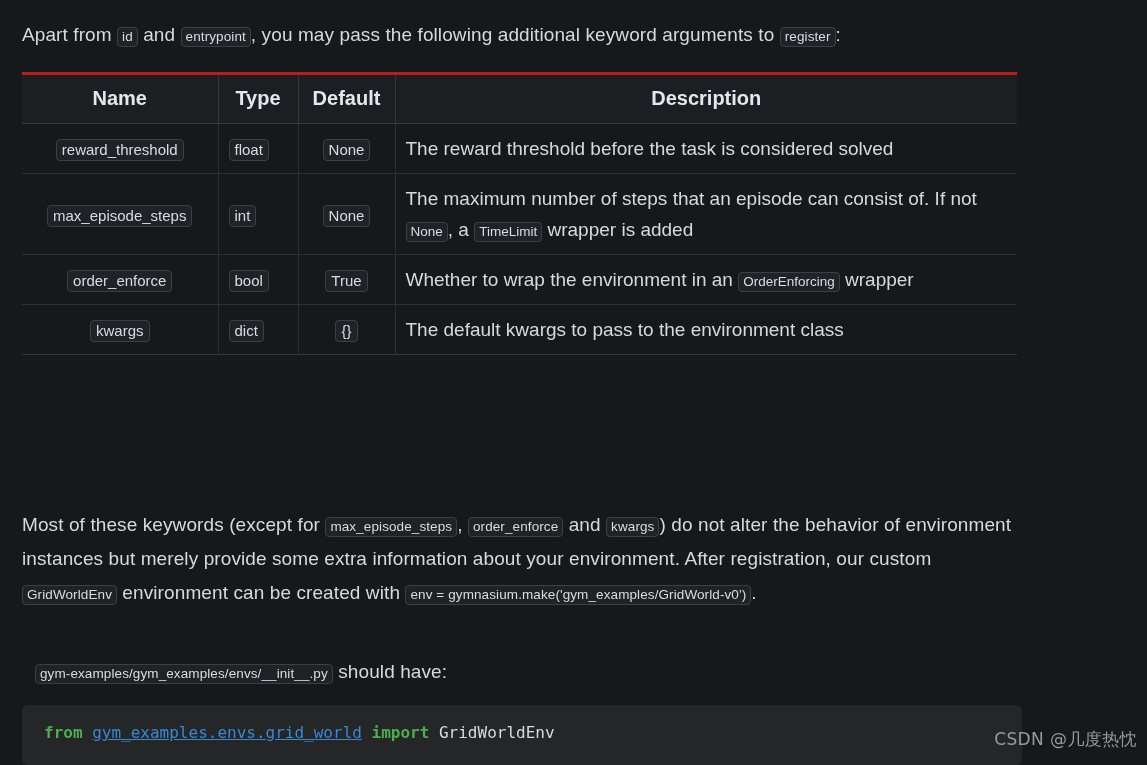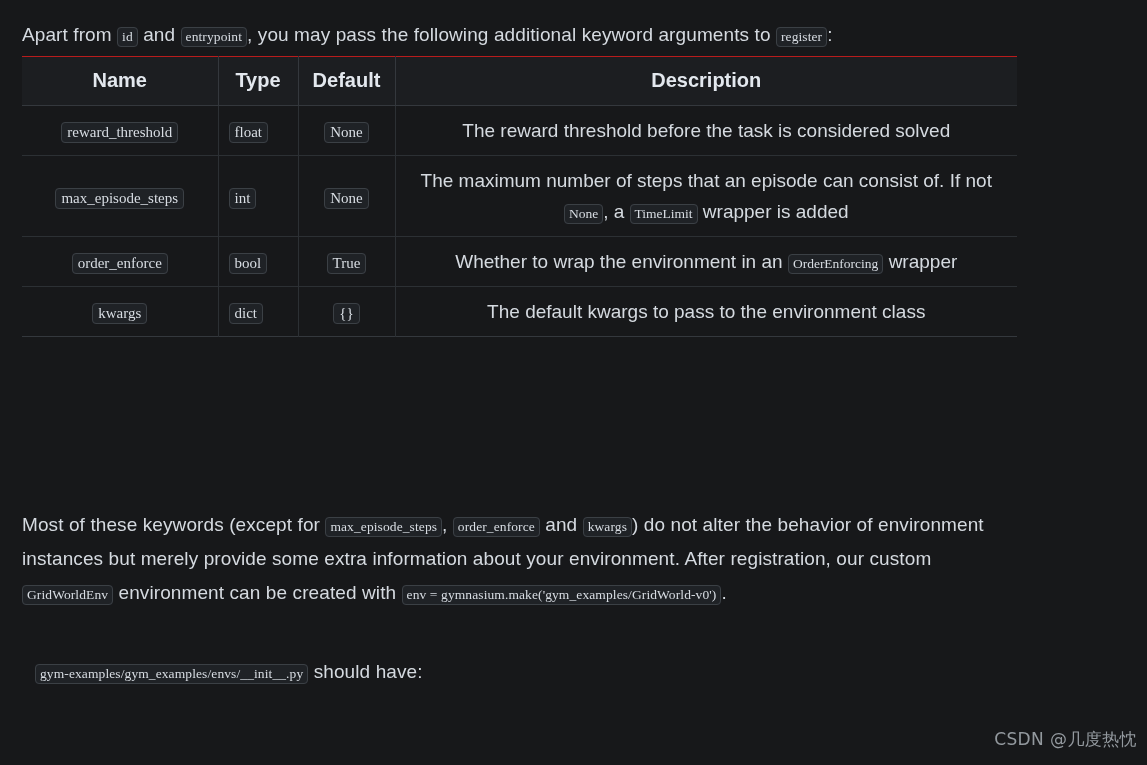--- a/index.html
+++ b/index.html
@@ -18,21 +18,21 @@
   .page {
     position: relative;
     width: 1147px;
     height: 765px;
     box-sizing: border-box;
     padding: 0;
   }
 
   
   code, .code {
-    font-family: Liberation Serif, serif;
+    font-family: Liberation Sans, sans-serif;
     background: #1f2226;
     border: 1px solid #3b4045;
     border-radius: 4px;
     padding: 1px 5px 2px 5px;
     font-size: 15px;
     color: #d8dde3;
     white-space: pre-wrap;
     line-height: 1.2;
     box-decoration-break: clone;
     -webkit-box-decoration-break: clone;
@@ -67,25 +67,25 @@
     left: 22px;
     top: 655px;
     width: 1000px;
     margin-left: 13px;
   }
 
   
   table.params {
     position: absolute;
     left: 22px;
-    top: 56px;
+    top: 72px;
     width: 995px;
     border-collapse: collapse;
     table-layout: fixed;
-    border-top: 1px solid #b91c1c;
+    border-top: 3px solid #b91c1c;
     border-bottom: 1px solid #34383d;
   }
   table.params th {
     background: #1c1e21;
     border-bottom: 1px solid #34383d;
     border-right: 1px solid #34383d;
     font-size: 20px;
     font-weight: bold;
     color: #e3e8ee;
     padding: 12px 8px 13px 8px;
@@ -99,21 +99,21 @@
     vertical-align: middle;
     font-size: 19px;
     line-height: 31px;
     color: #d5dae0;
   }
   table.params td:last-child { border-right: none; }
   table.params tr:last-child td { border-bottom: none; }
   td.c-name   { text-align: center; }
   td.c-type   { }
   td.c-def    { text-align: center; }
-  td.c-desc   { text-align: center; padding-left: 12px; padding-right: 10px; }
+  td.c-desc   { text-align: left; padding-left: 12px; padding-right: 10px; }
 
   col.w-name { width: 196px; }
   col.w-type { width: 80px; }
   col.w-def  { width: 97px; }
   col.w-desc { width: 622px; }
 
   
   .codeblock {
     position: absolute;
     left: 22px;
@@ -193,16 +193,17 @@
         <td class="c-def"><code>{}</code></td>
         <td class="c-desc"><span>The default kwargs to pass to the environment class</span></td>
       </tr>
     </tbody>
   </table>
 
   <p class="para" id="body-para"><span>Most of these keywords (except for </span><code class="sm">max_episode_steps</code><span>, </span><code class="sm">order_enforce</code><span> and </span><code class="sm">kwargs</code><span>) do not alter the behavior of environment instances but merely provide some extra information about your environment. After registration, our custom </span><code class="sm">GridWorldEnv</code><span> environment can be created with </span><code class="sm">env = gymnasium.make('gym_examples/GridWorld-v0')</code><span>.</span></p>
 
   <p class="para" id="file-para"><code class="sm">gym-examples/gym_examples/envs/__init__.py</code><span> should have:</span></p>
 
+  <div class="codeblock"><span class="tok-kw">from</span><span class="tok-plain"> </span><span class="tok-mod">gym_examples.envs.grid_world</span><span class="tok-plain"> </span><span class="tok-kw">import</span><span class="tok-plain"> </span><span class="tok-name">GridWorldEnv</span></div>
 
   <div class="watermark">CSDN @几度热忱</div>
 
 </div>
 
 </body></html>

